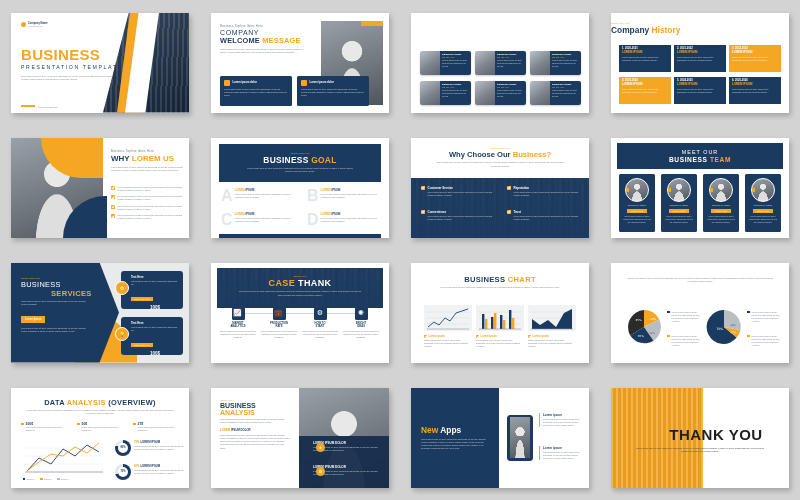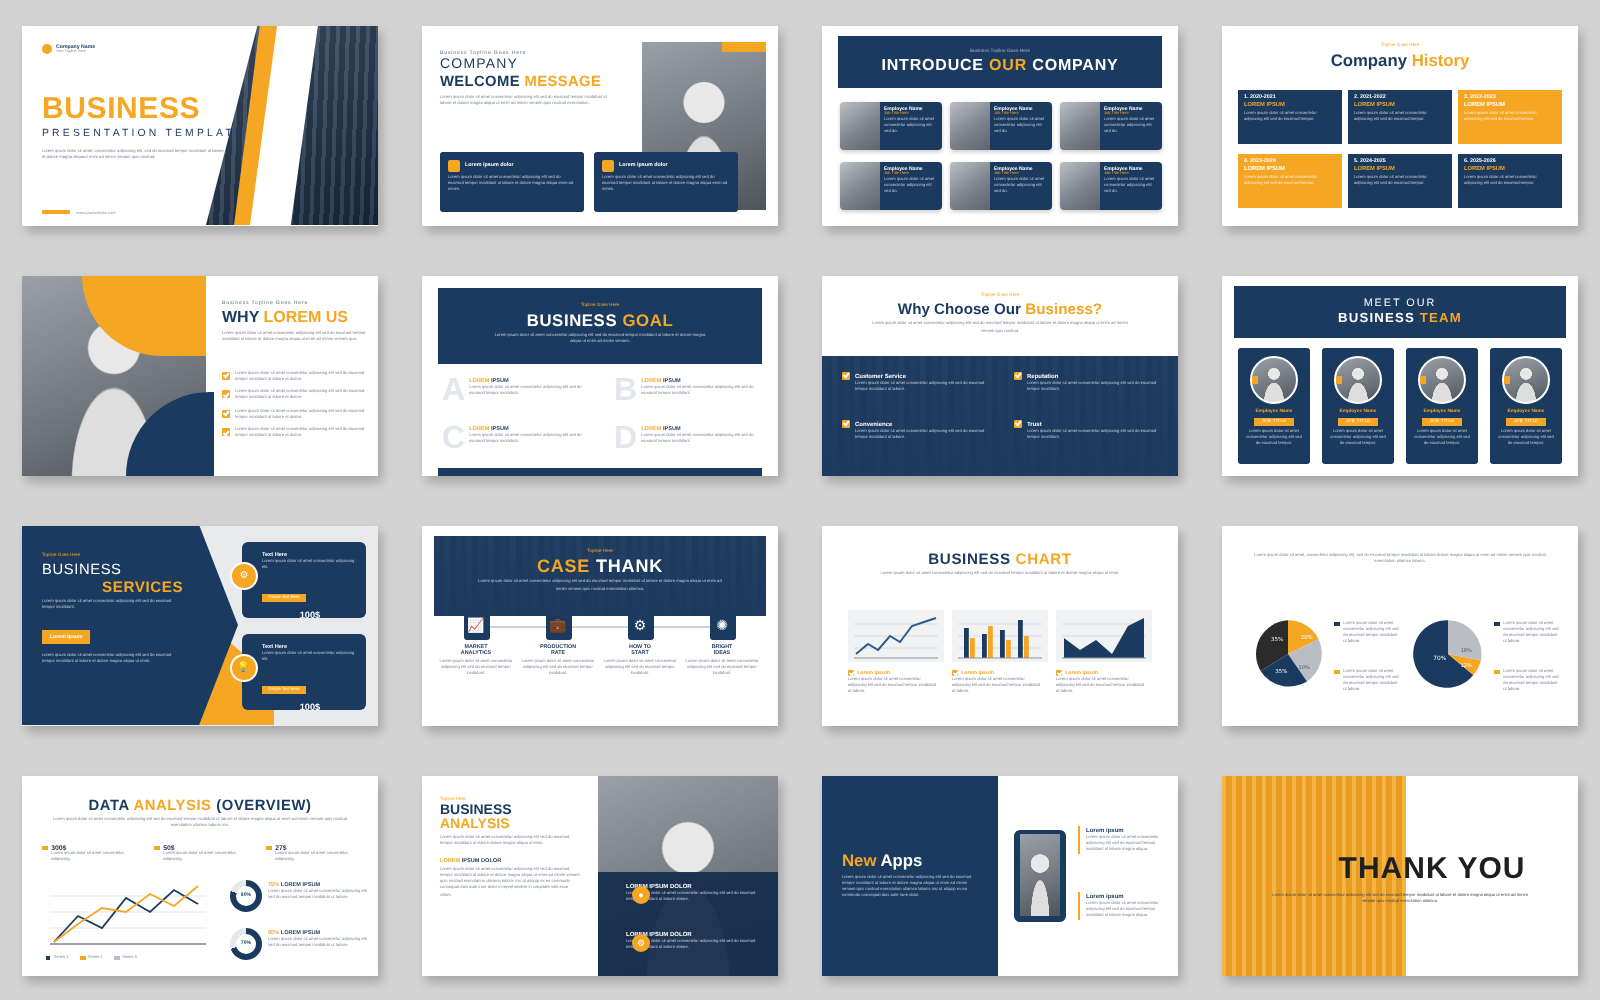--- a/index.html
+++ b/index.html
@@ -210,28 +210,20 @@
           <div class="icobox"></div>
           <div class="wh" style="font-size:2.7px;font-weight:bold;">Lorem ipsum dolor</div>
         </div>
         <div class="tinyw" style="margin-top:2.5px;">Lorem ipsum dolor sit amet consectetur adipiscing elit sed do eiusmod tempor incididunt ut labore et dolore magna aliqua enim ad minim.</div>
       </div>
     </div>
   </div>
 
   <div class="cell">
     <div class="slide">
-      <div class="s3-head">
-        <div style="font-size:2.4px;color:#aab6c6;">Business Topline Goes Here</div>
-        <div style="font-size:8px;font-weight:bold;letter-spacing:.4px;margin-top:1.5px;">
-          <span class="wh">INTRODUCE</span>
-          <span class="or">OUR</span>
-          <span class="wh">COMPANY</span>
-        </div>
-      </div>
       <div class="s3-item" style="left:9px;top:38px;">
         <div class="img ph-gray"></div>
         <div class="bd">
           <div class="wh" style="font-size:2.5px;font-weight:bold;">Employee Name</div>
           <div class="or" style="font-size:2px;">Job Title Here</div>
           <div class="tinyw" style="margin-top:1px;">Lorem ipsum dolor sit amet consectetur adipiscing elit sed do.</div>
         </div>
       </div>
       <div class="s3-item" style="left:64px;top:38px;">
         <div class="img ph-gray"></div>
@@ -271,21 +263,21 @@
           <div class="wh" style="font-size:2.5px;font-weight:bold;">Employee Name</div>
           <div class="or" style="font-size:2px;">Job Title Here</div>
           <div class="tinyw" style="margin-top:1px;">Lorem ipsum dolor sit amet consectetur adipiscing elit sed do.</div>
         </div>
       </div>
     </div>
   </div>
 
   <div class="cell">
     <div class="slide">
-      <div style="position:absolute;left:0;right:0;top:9px;text-align:center;">
+      <div style="position:absolute;left:0;right:0;top:9px;">
         <div style="font-size:2.3px;color:#f5a623;">Topline Goes Here</div>
         <div style="font-size:8.4px;font-weight:bold;margin-top:1px;">
           <span class="nv">Company</span>
           <span class="or">History</span>
         </div>
       </div>
       <div class="s4-box navy" style="left:8px;top:32px;">
         <div class="wh" style="font-size:2.7px;font-weight:bold;">1. 2020-2021</div>
         <div class="or" style="font-size:2.9px;font-weight:bold;">LOREM IPSUM</div>
         <div class="tinyw" style="margin-top:1.5px;">Lorem ipsum dolor sit amet consectetur adipiscing elit sed do eiusmod tempor.</div>

